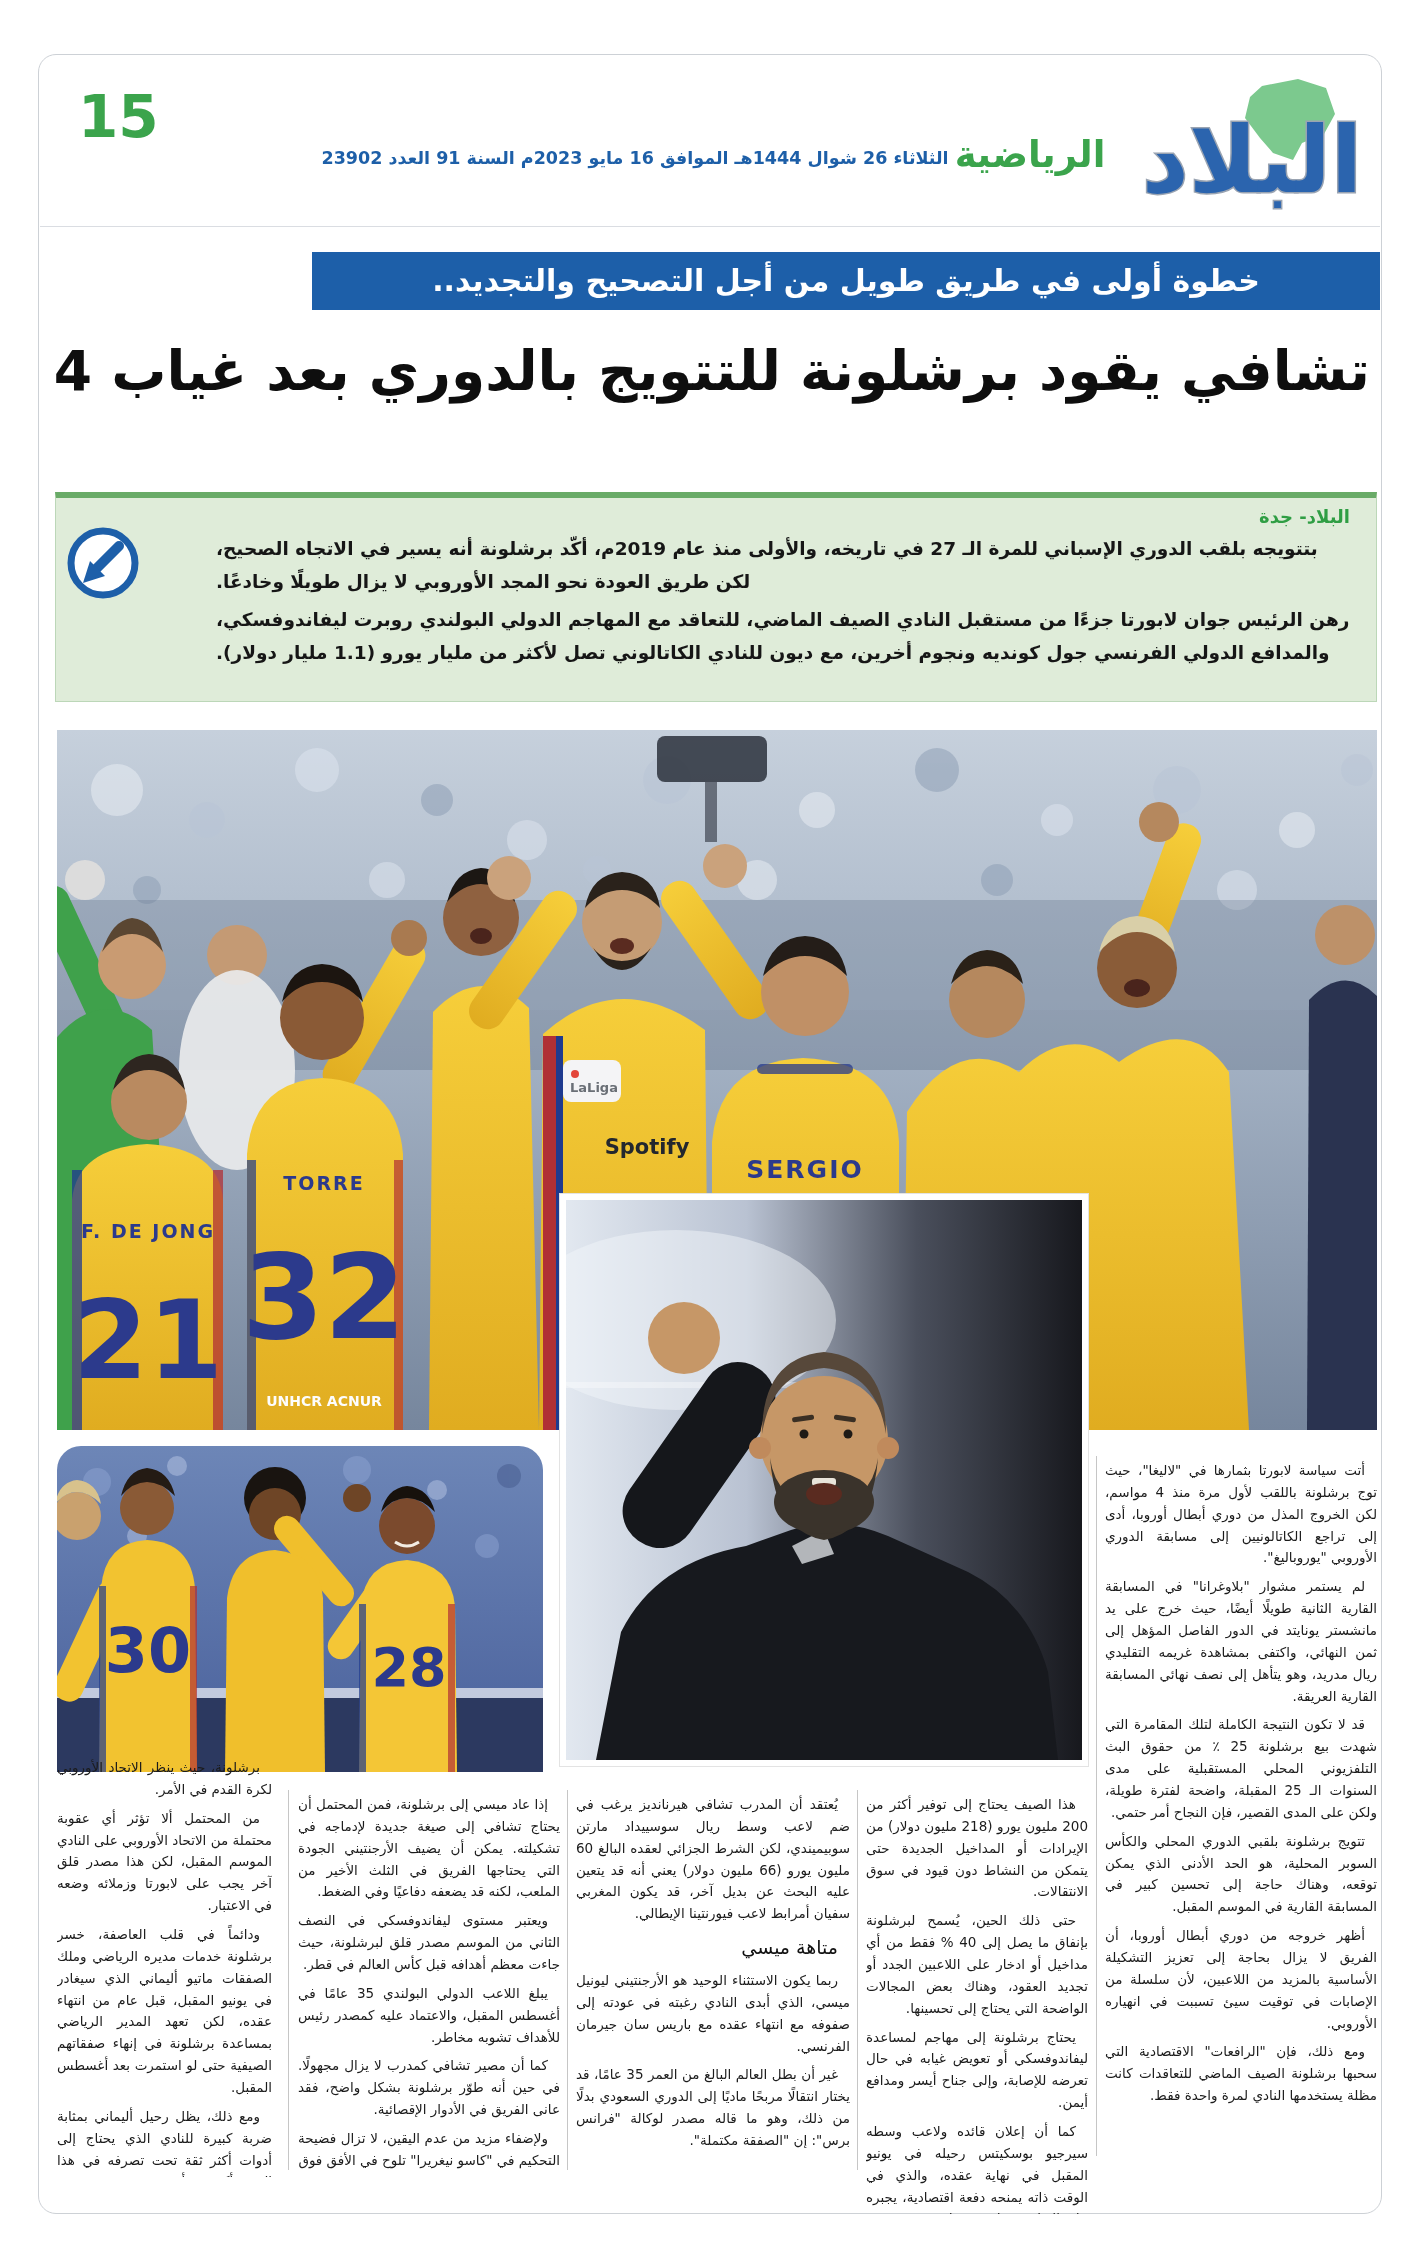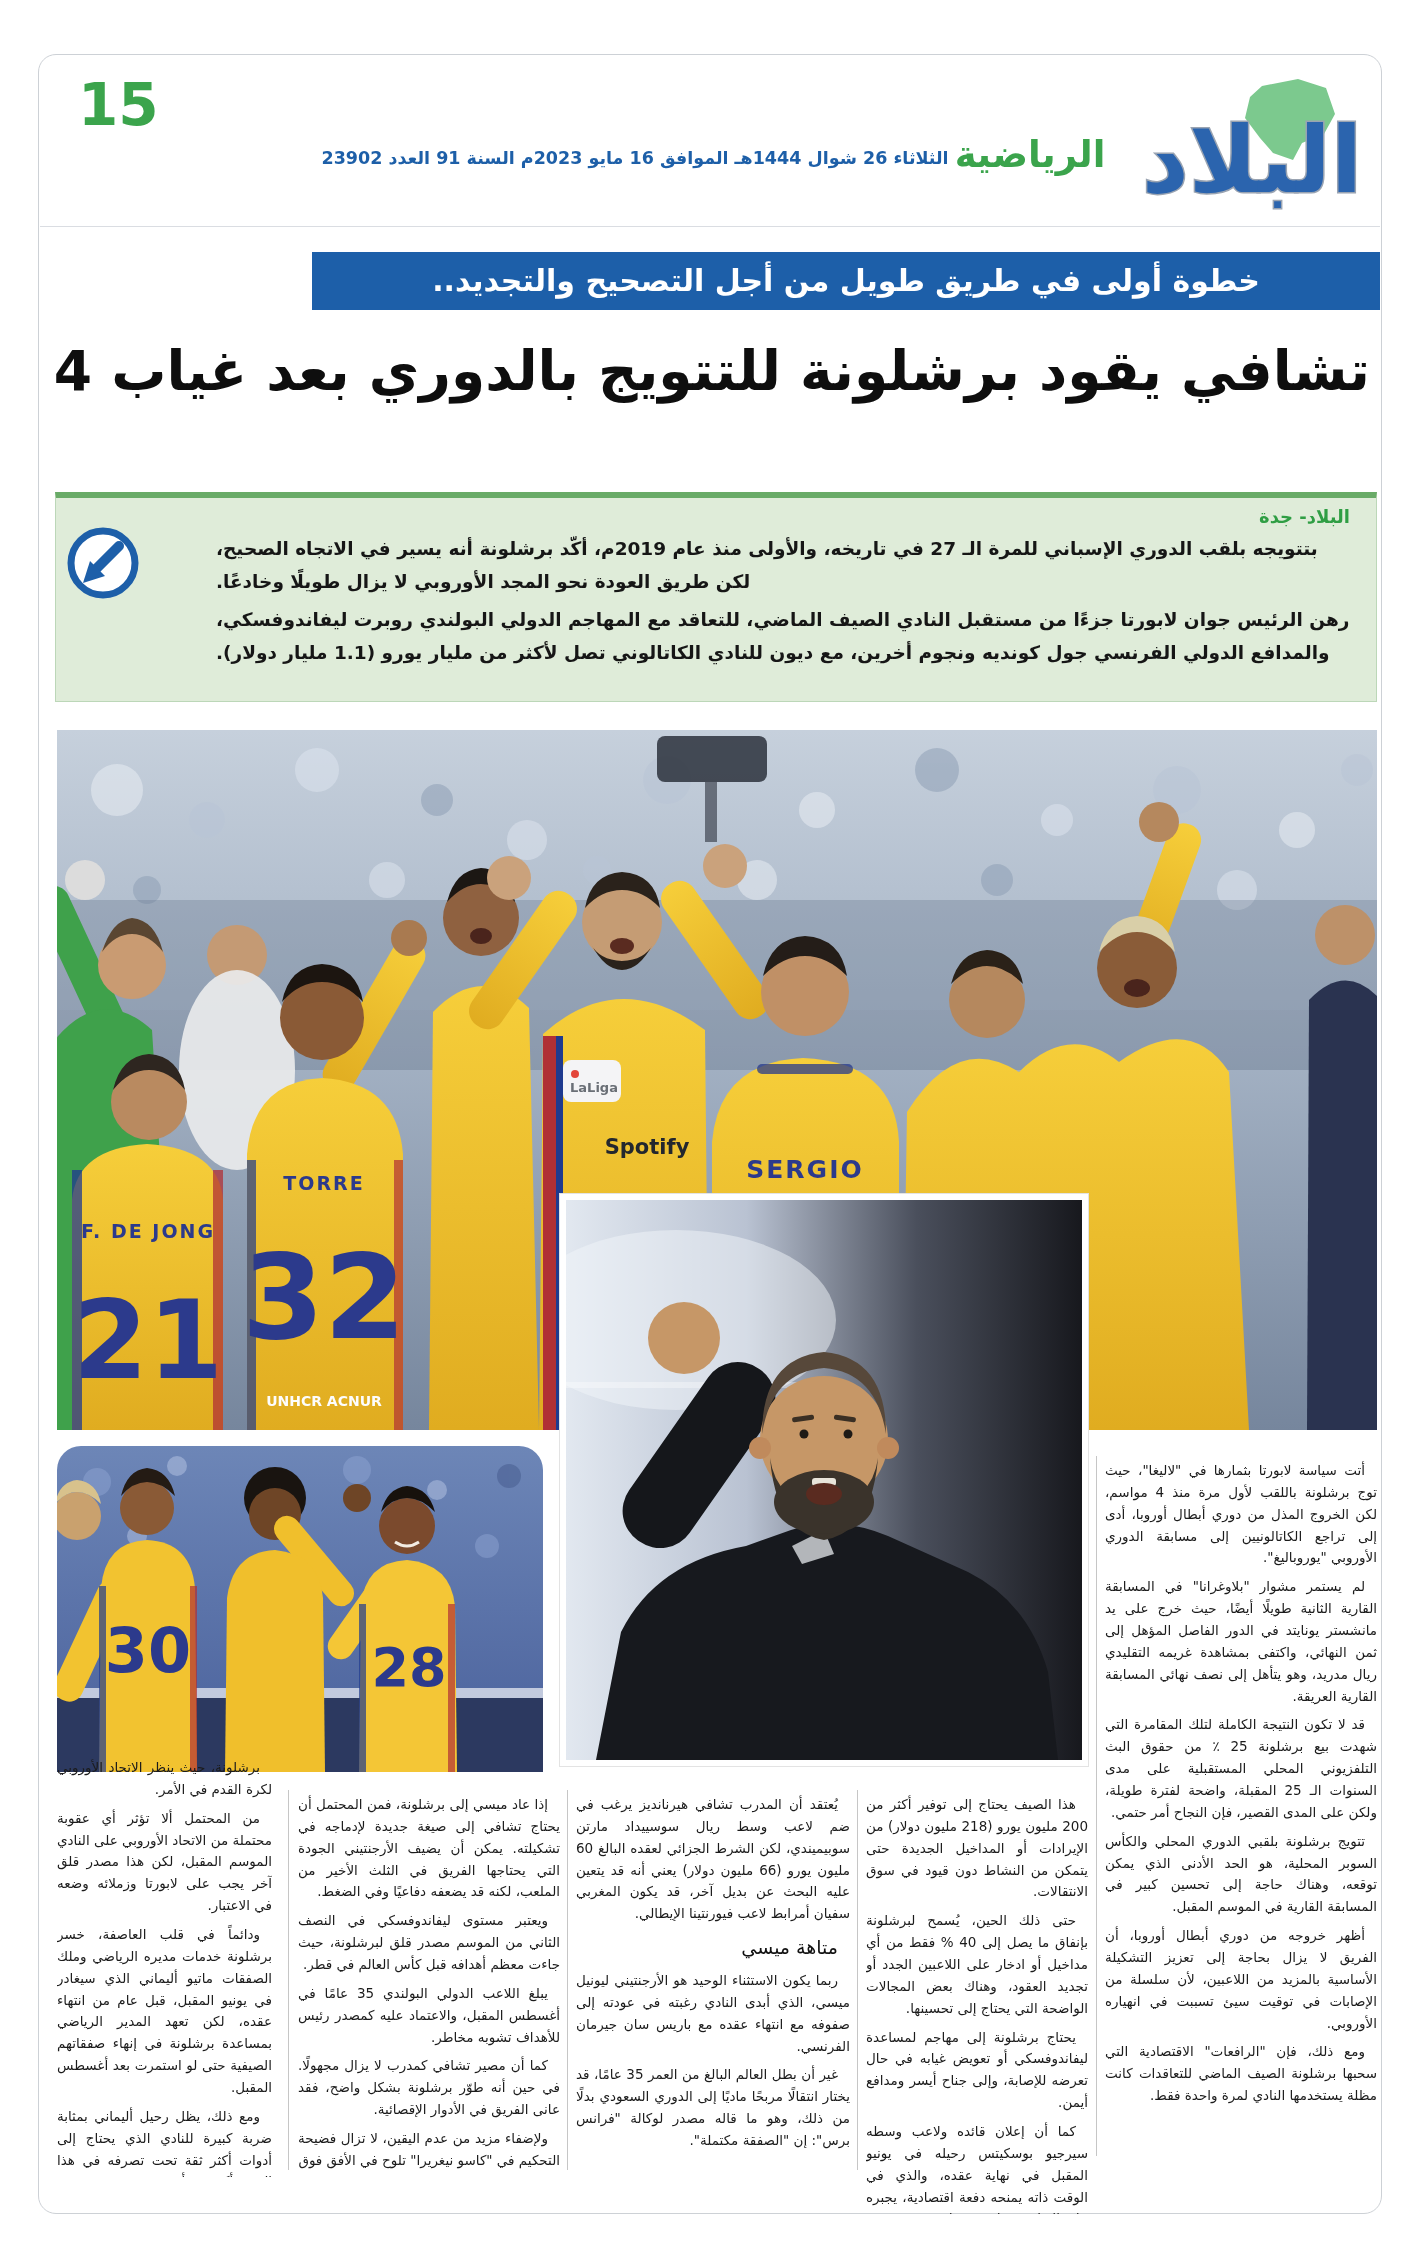--- a/index.html
+++ b/index.html
@@ -4,21 +4,21 @@
 <style>
   html,body{margin:0;padding:0;background:#ffffff;}
   body{font-family:"DejaVu Sans",sans-serif;}
   .page{position:relative;width:1420px;height:2252px;background:#fff;overflow:hidden;direction:rtl;}
   .abs{position:absolute;}
   figure{margin:0;padding:0;}
   p{margin:0;}
   
   .frame{left:38px;top:54px;width:1342px;height:2158px;border:1.5px solid #cdd1d6;border-radius:18px;}
   
-  .page-number{left:78px;top:76px;font-size:58px;font-weight:bold;color:#3ba44c;line-height:1;}
+  .page-number{left:78px;top:88px;font-size:58px;font-weight:bold;color:#3ba44c;line-height:1;}
   .date-line{left:235px;top:148px;width:800px;font-size:17.5px;font-weight:bold;color:#1d5fa8;text-align:center;direction:rtl;letter-spacing:.5px;white-space:nowrap;}
   .section-name{left:950px;top:136px;width:160px;font-size:37px;font-weight:bold;color:#3ba44c;text-align:center;line-height:1;}
   .logo{left:1112px;top:76px;width:272px;height:144px;}
   .header-rule{left:40px;top:226px;width:1340px;height:1px;background:#dadde2;}
   
   .kicker{left:312px;top:252px;width:1068px;height:58px;background:#1d5fa9;color:#fff;font-size:30px;font-weight:bold;text-align:center;line-height:58px;white-space:nowrap;overflow:hidden;}
   
   .headline{left:50px;top:316px;width:1320px;height:112px;font-size:55px;font-weight:bold;color:#0e0e0e;text-align:center;white-space:nowrap;overflow:hidden;line-height:110px;margin:0;}
   
   .lead-box{left:55px;top:492px;width:1322px;height:210px;background:#dfecd9;border:1px solid #bcd7b8;border-top:6px solid #69ab67;box-sizing:border-box;padding:8px 26px 8px 160px;}

